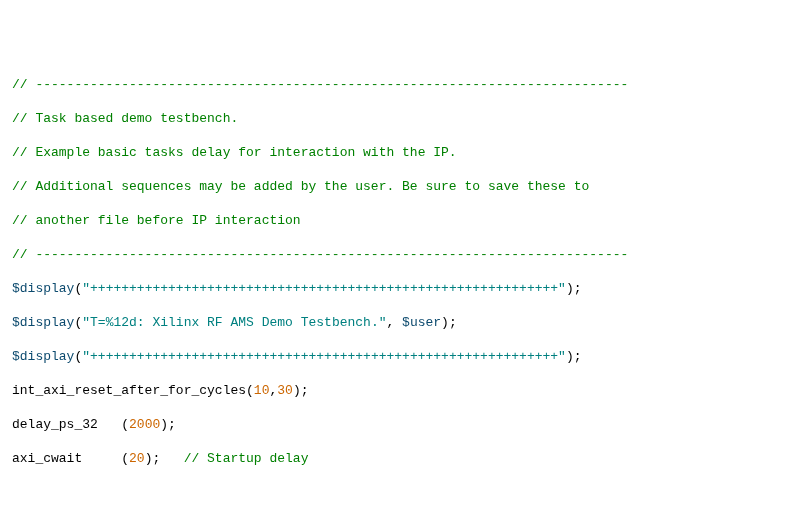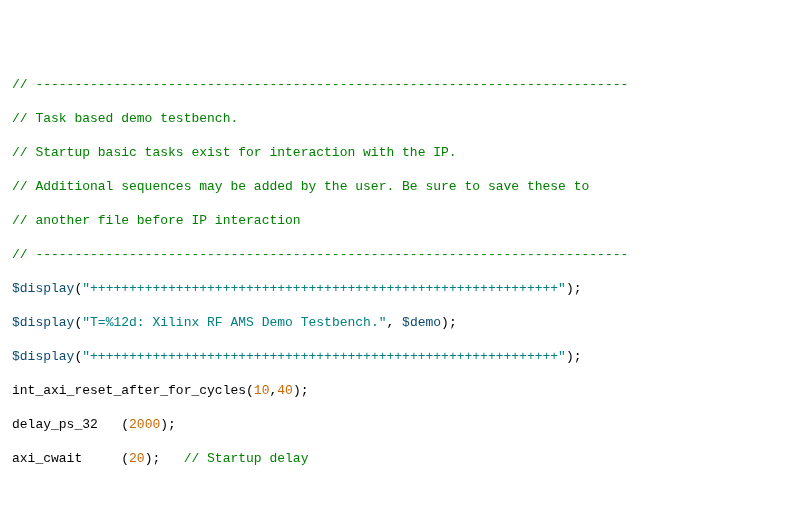--- a/index.html
+++ b/index.html
@@ -21,28 +21,28 @@
   .p  { color: #000000; }   
   .blk{ display:block; height:17px; }
 </style>
 </head>
 <body>
 
 
 
 <span class="line c">// ----------------------------------------------------------------------------</span>
 <span class="line c">// Task based demo testbench.</span>
-<span class="line c">// Startup basic tasks exist for interaction with the IP.</span>
+<span class="line c">// Example basic tasks delay for interaction with the IP.</span>
 <span class="line c">// Additional sequences may be added by the user. Be sure to save these to</span>
 <span class="line c">// another file before IP interaction</span>
 <span class="line c">// ----------------------------------------------------------------------------</span>
 <span class="line"><span class="k">$display</span><span class="p">(</span><span class="s">"++++++++++++++++++++++++++++++++++++++++++++++++++++++++++++"</span><span class="p">);</span></span>
-<span class="line"><span class="k">$display</span><span class="p">(</span><span class="s">"T=%12d: Xilinx RF AMS Demo Testbench."</span><span class="p">, </span><span class="k">$demo</span><span class="p">);</span></span>
+<span class="line"><span class="k">$display</span><span class="p">(</span><span class="s">"T=%12d: Xilinx RF AMS Demo Testbench."</span><span class="p">, </span><span class="k">$user</span><span class="p">);</span></span>
 <span class="line"><span class="k">$display</span><span class="p">(</span><span class="s">"++++++++++++++++++++++++++++++++++++++++++++++++++++++++++++"</span><span class="p">);</span></span>
-<span class="line"><span class="id">int_axi_reset_after_for_cycles</span><span class="p">(</span><span class="n">10</span><span class="p">,</span><span class="n">40</span><span class="p">);</span></span>
+<span class="line"><span class="id">int_axi_reset_after_for_cycles</span><span class="p">(</span><span class="n">10</span><span class="p">,</span><span class="n">30</span><span class="p">);</span></span>
 <span class="line"><span class="id">delay_ps_32</span><span class="p">   (</span><span class="n">2000</span><span class="p">);</span></span>
 <span class="line"><span class="id">axi_cwait</span><span class="p">     (</span><span class="n">20</span><span class="p">);   </span><span class="c">// Startup delay</span></span>
 <span class="blk"></span>
 
 
 
 
 
 
 

